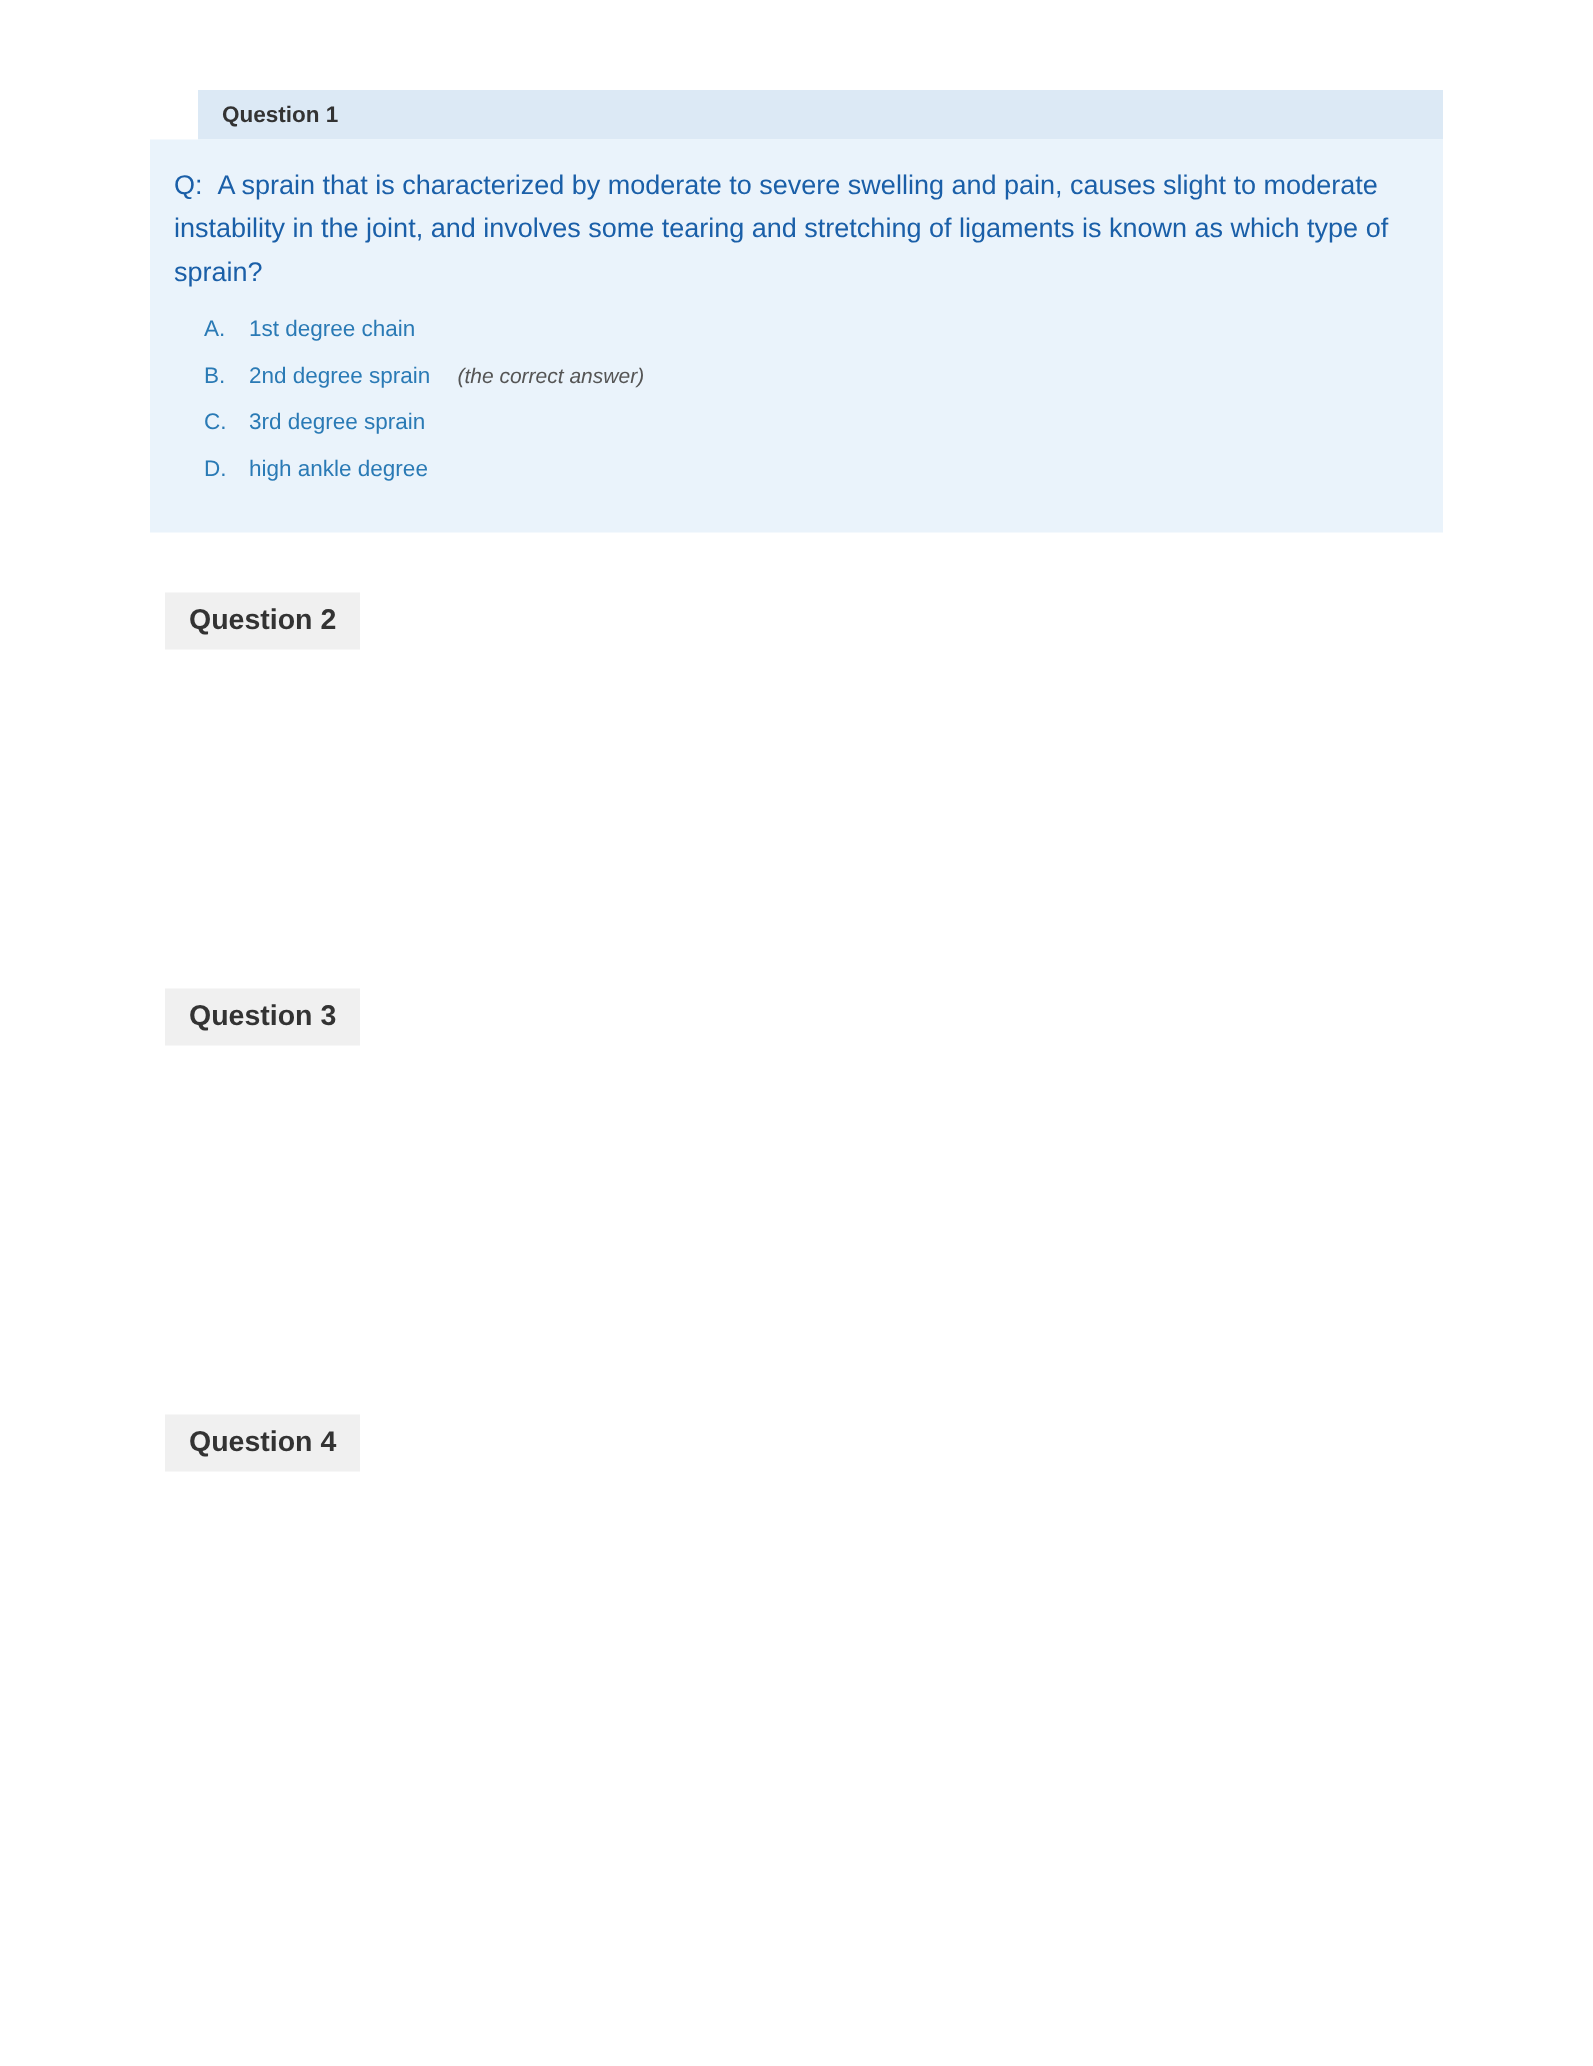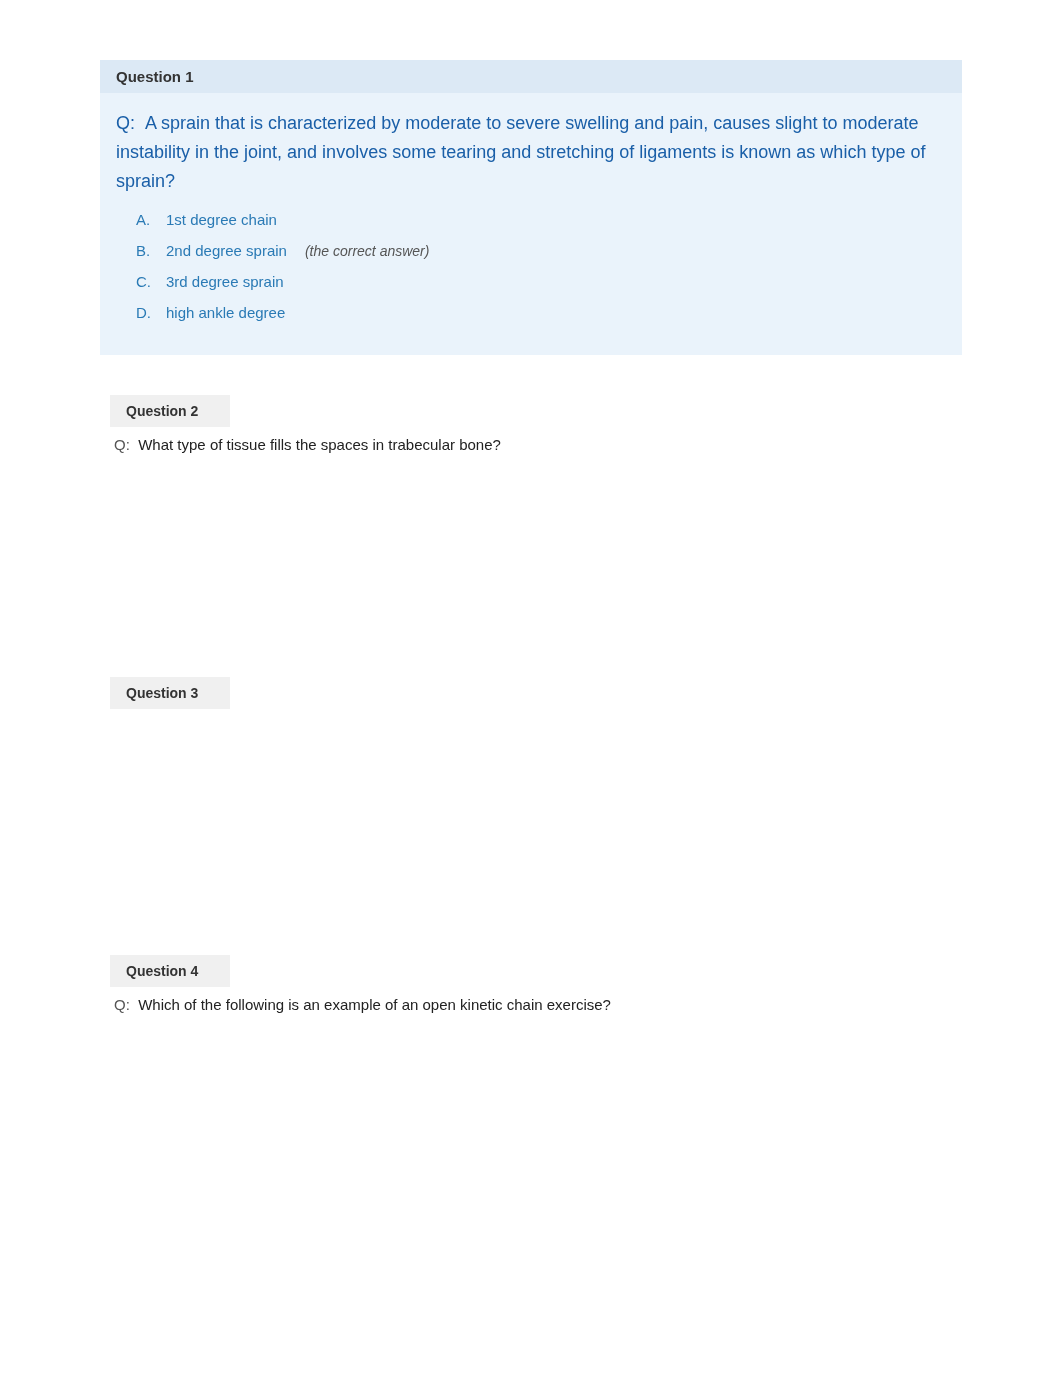--- a/index.html
+++ b/index.html
@@ -22,20 +22,21 @@
       margin-bottom: 40px;
     }
 
     .question-header {
       background-color: #dce9f5;
       padding: 8px 16px;
       font-size: 15px;
       font-weight: bold;
       color: #333;
       margin-bottom: 0;
+      margin-left: 32px;
     }
 
     .question-body {
       background-color: #eaf3fb;
       padding: 16px 16px 20px 16px;
     }
 
     .question-text {
       color: #1a5fa8;
       font-size: 18px;
@@ -68,21 +69,21 @@
       margin-left: 8px;
       font-style: italic;
     }
 
     .question-block-plain {
       margin-bottom: 40px;
       padding: 0 10px;
     }
 
     .question-header-plain {
-      font-size: 14px;
+      font-size: 19px;
       font-weight: bold;
       color: #333;
       padding: 8px 16px;
       margin-bottom: 6px;
       background-color: #f0f0f0;
       display: inline-block;
       min-width: 120px;
     }
 
     .question-text-plain {
@@ -122,31 +123,25 @@
       <li>
         <span class="option-label">D.</span>
         <span>high ankle degree</span>
       </li>
     </ul>
   </div>
 </div>
 
 <div class="question-block-plain">
   <div class="question-header-plain">Question 2</div>
-  <div class="question-text-plain">
-    <span class="q-prefix">Q:</span>&nbsp;&nbsp;<span>What type of tissue fills the spaces in trabecular bone?</span>
-  </div>
 </div>
 
 <div style="height: 180px;"></div>
 
 <div class="question-block-plain">
   <div class="question-header-plain">Question 3</div>
 </div>
 
 <div style="height: 200px;"></div>
 
 <div class="question-block-plain">
   <div class="question-header-plain">Question 4</div>
-  <div class="question-text-plain">
-    <span class="q-prefix">Q:</span>&nbsp;&nbsp;<span>Which of the following is an example of an open kinetic chain exercise?</span>
-  </div>
 </div>
 
 </body></html>

